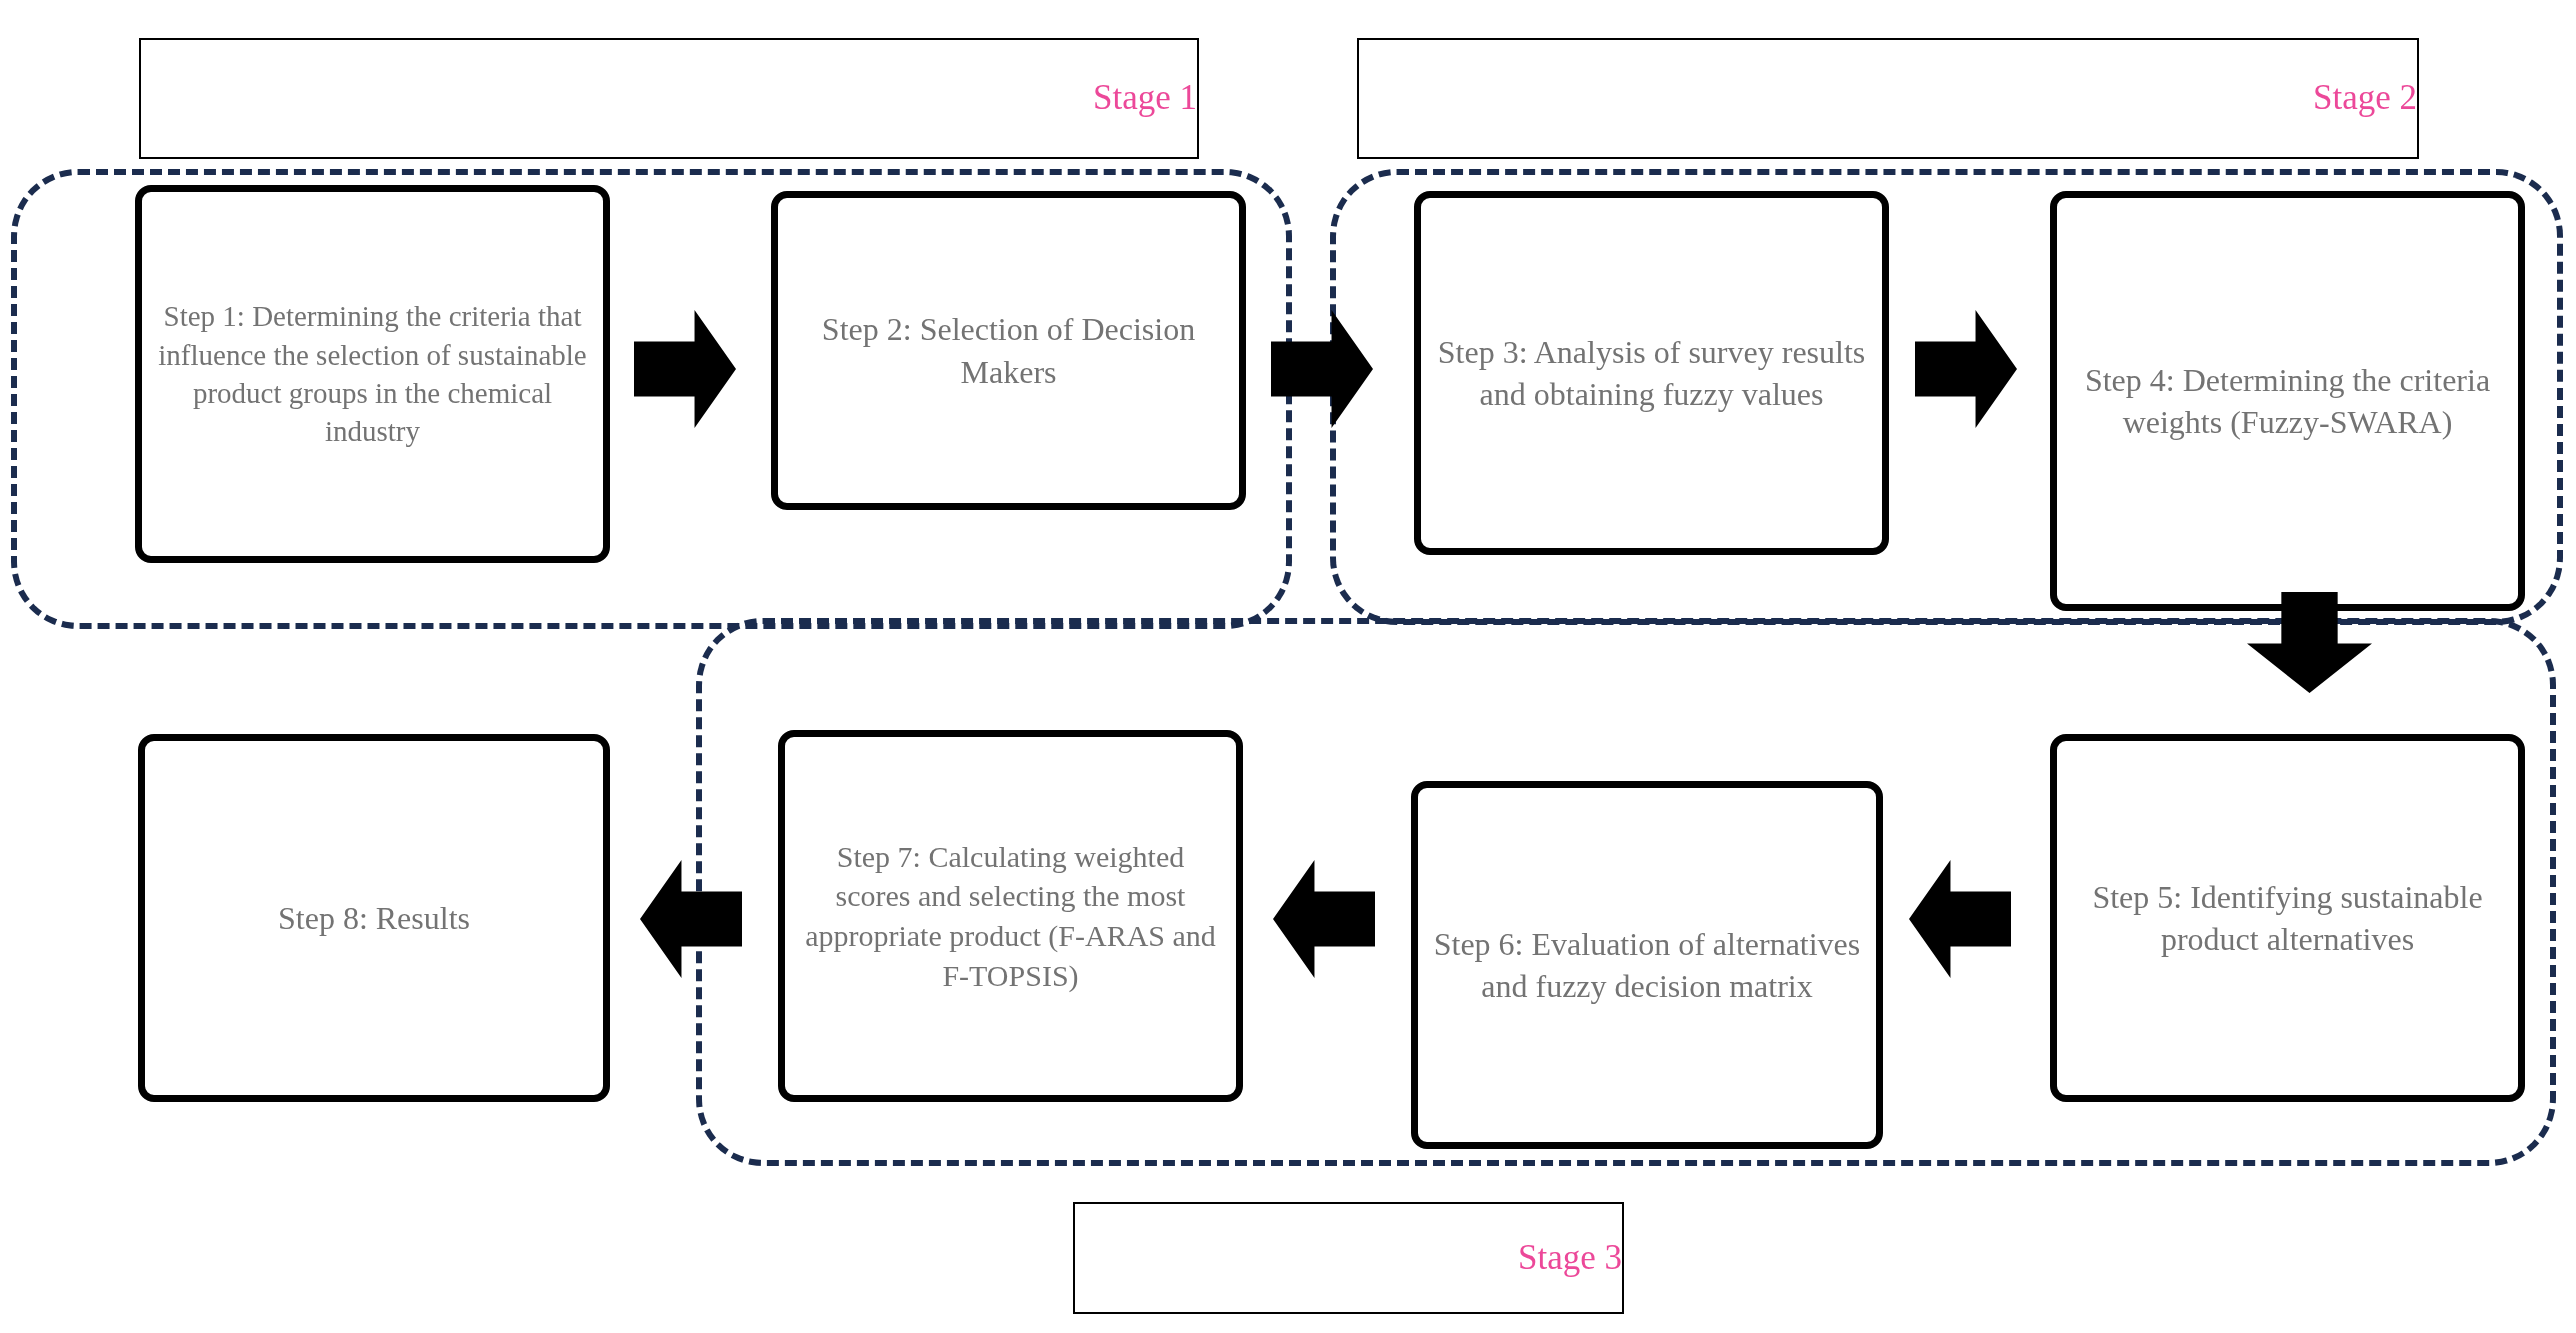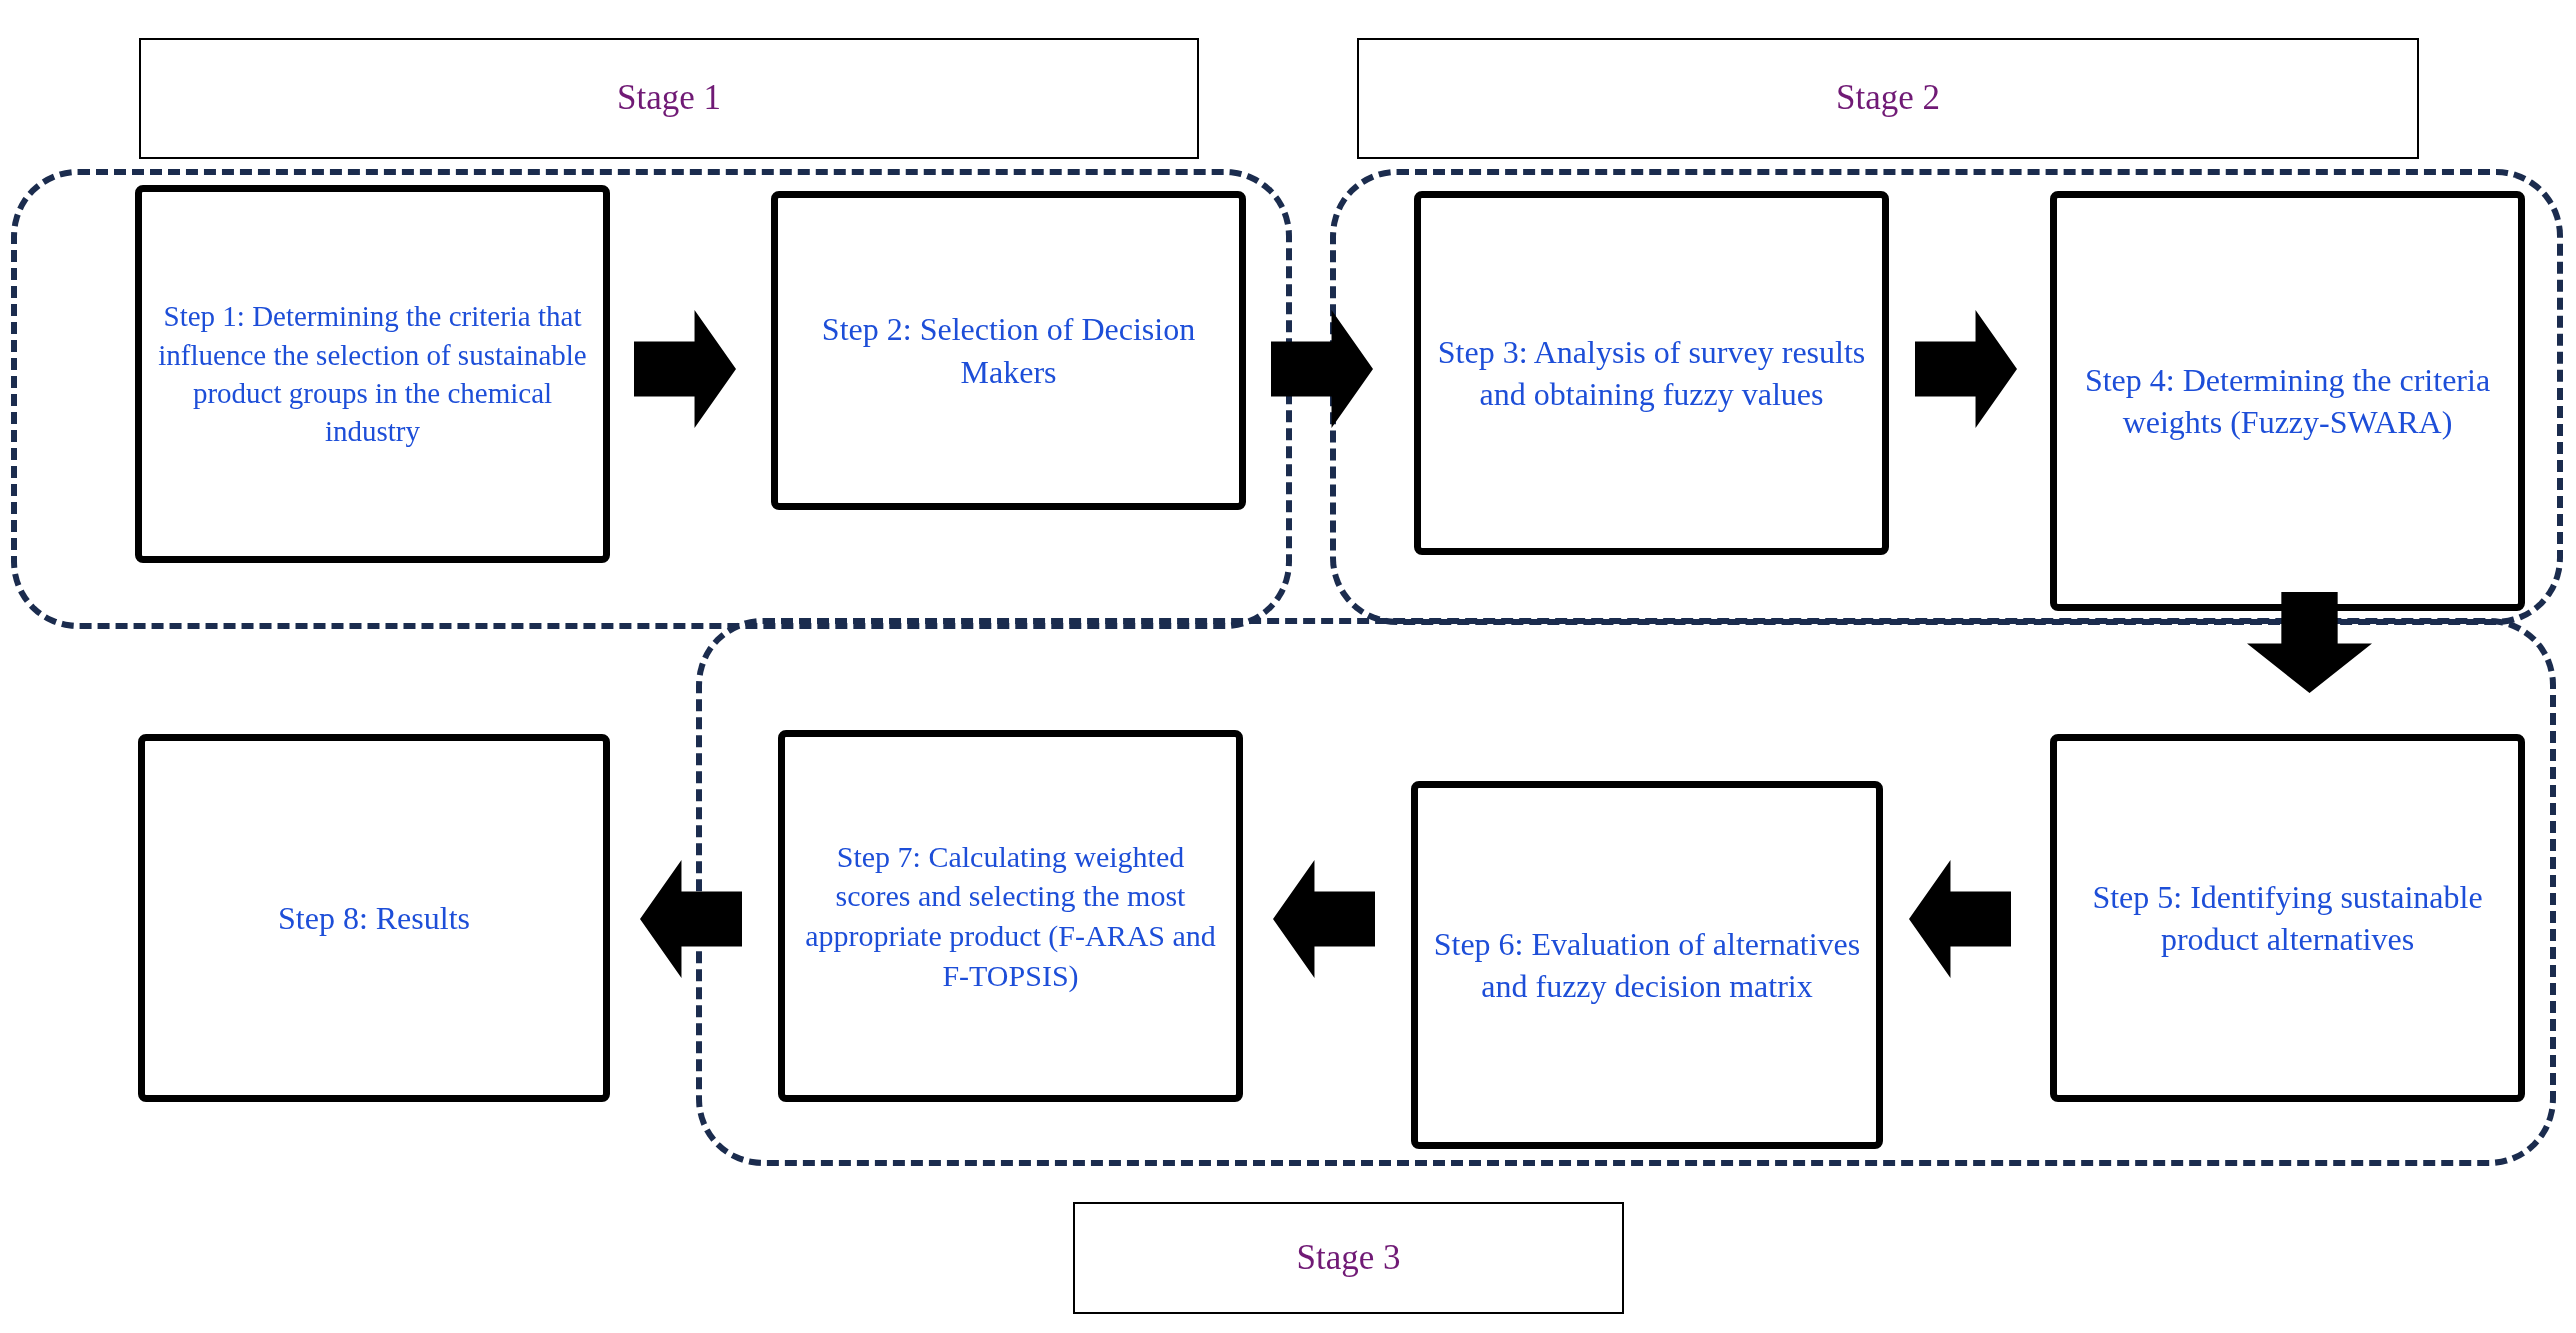--- a/index.html
+++ b/index.html
@@ -19,50 +19,50 @@
   }
 
   
   .stage-caption {
     position: absolute;
     box-sizing: border-box;
     border: 2.8px solid #000000;
     background: #ffffff;
     display: flex;
     align-items: center;
-    justify-content: center;
-    color: #701a75;
+    justify-content: flex-end;
+    color: #ec4899;
     font-size: 35px;
     line-height: 1.1;
     z-index: 6;
   }
 
   
   .stage-group {
     position: absolute;
     box-sizing: border-box;
     border: 6.2px dashed #1b2c4e;
     border-radius: 67px;
     background: transparent;
     z-index: 1;
   }
 
   
   .step-box {
     position: absolute;
     box-sizing: border-box;
     border: 7.3px solid #000000;
-    border-radius: 8px;
+    border-radius: 16px;
     background: #ffffff;
     display: flex;
     align-items: center;
     justify-content: center;
     text-align: center;
     padding: 7.9px 14.6px;
-    color: #1d4ed8;
+    color: #737373;
     font-size: 32px;
     line-height: 1.32;
     z-index: 4;
   }
   .step-box .txt {
     display: block;
     width: 100%;
   }
 
   

